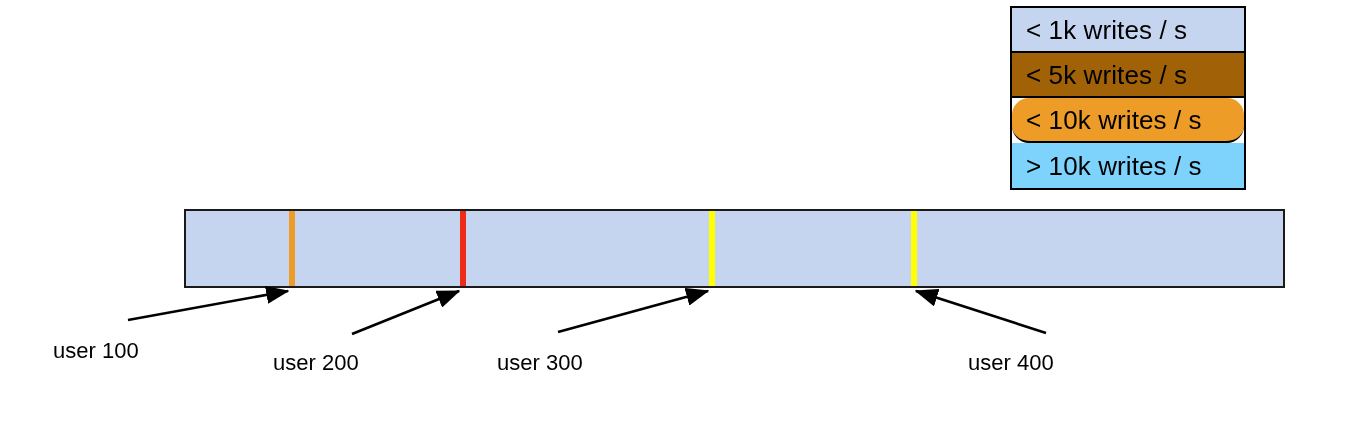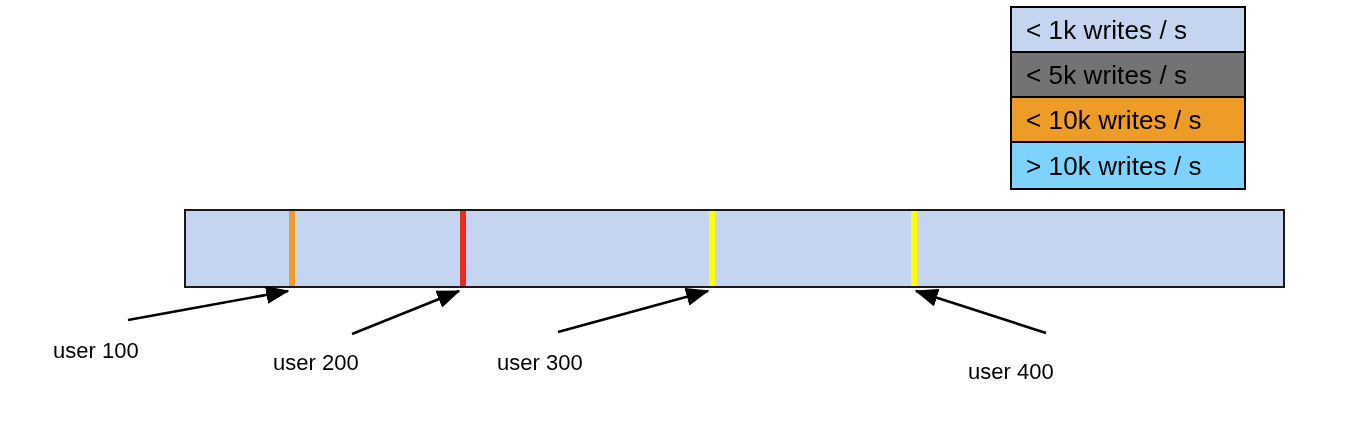--- a/index.html
+++ b/index.html
@@ -97,24 +97,24 @@
 </style>
 </head>
 <body style="background: rgb(255, 255, 255);">
 
 <div id="canvas">
 
   <div id="legend">
     <div class="legend-row" style="background: rgb(198, 213, 239);">
       <span>&lt; 1k writes / s</span>
     </div>
-    <div class="legend-row" style="background: #737373;">
+    <div class="legend-row" style="background: #a16207;">
       <span>&lt; 5k writes / s</span>
     </div>
-    <div class="legend-row" style="background: rgb(237, 156, 40);">
+    <div class="legend-row" style="background: rgb(237, 156, 40); border-radius: 17px;">
       <span>&lt; 10k writes / s</span>
     </div>
     <div class="legend-row" style="background: #7dd3fc;">
       <span>&gt; 10k writes / s</span>
     </div>
   </div>
 
 
   <div id="table-bar" style="left: 184px; top: 209px; width: 1101px; height: 79px; background: rgb(198, 213, 239); border-color: rgb(26, 26, 26);">
     <div class="segment-marker" style="left: 103px; width: 6px; background: rgb(237, 156, 40);"></div>
@@ -131,15 +131,15 @@
     </defs>
     <line stroke="#000000" stroke-width="2.6" marker-end="url(#arrowhead)" x1="128" y1="320" x2="288" y2="291"></line>
     <line stroke="#000000" stroke-width="2.6" marker-end="url(#arrowhead)" x1="352" y1="334" x2="459" y2="291"></line>
     <line stroke="#000000" stroke-width="2.6" marker-end="url(#arrowhead)" x1="558" y1="332" x2="708" y2="291"></line>
     <line stroke="#000000" stroke-width="2.6" marker-end="url(#arrowhead)" x1="1046" y1="333" x2="916" y2="291"></line>
   </svg>
 
   <div class="user-label" style="left: 53px; top: 340px;">user 100</div>
   <div class="user-label" style="left: 273px; top: 352px;">user 200</div>
   <div class="user-label" style="left: 497px; top: 352px;">user 300</div>
-  <div class="user-label" style="left: 968px; top: 361px; text-align: center;">user 400</div>
+  <div class="user-label" style="left: 968px; top: 352px; text-align: center;">user 400</div>
 
 </div>
 
 </body></html>

